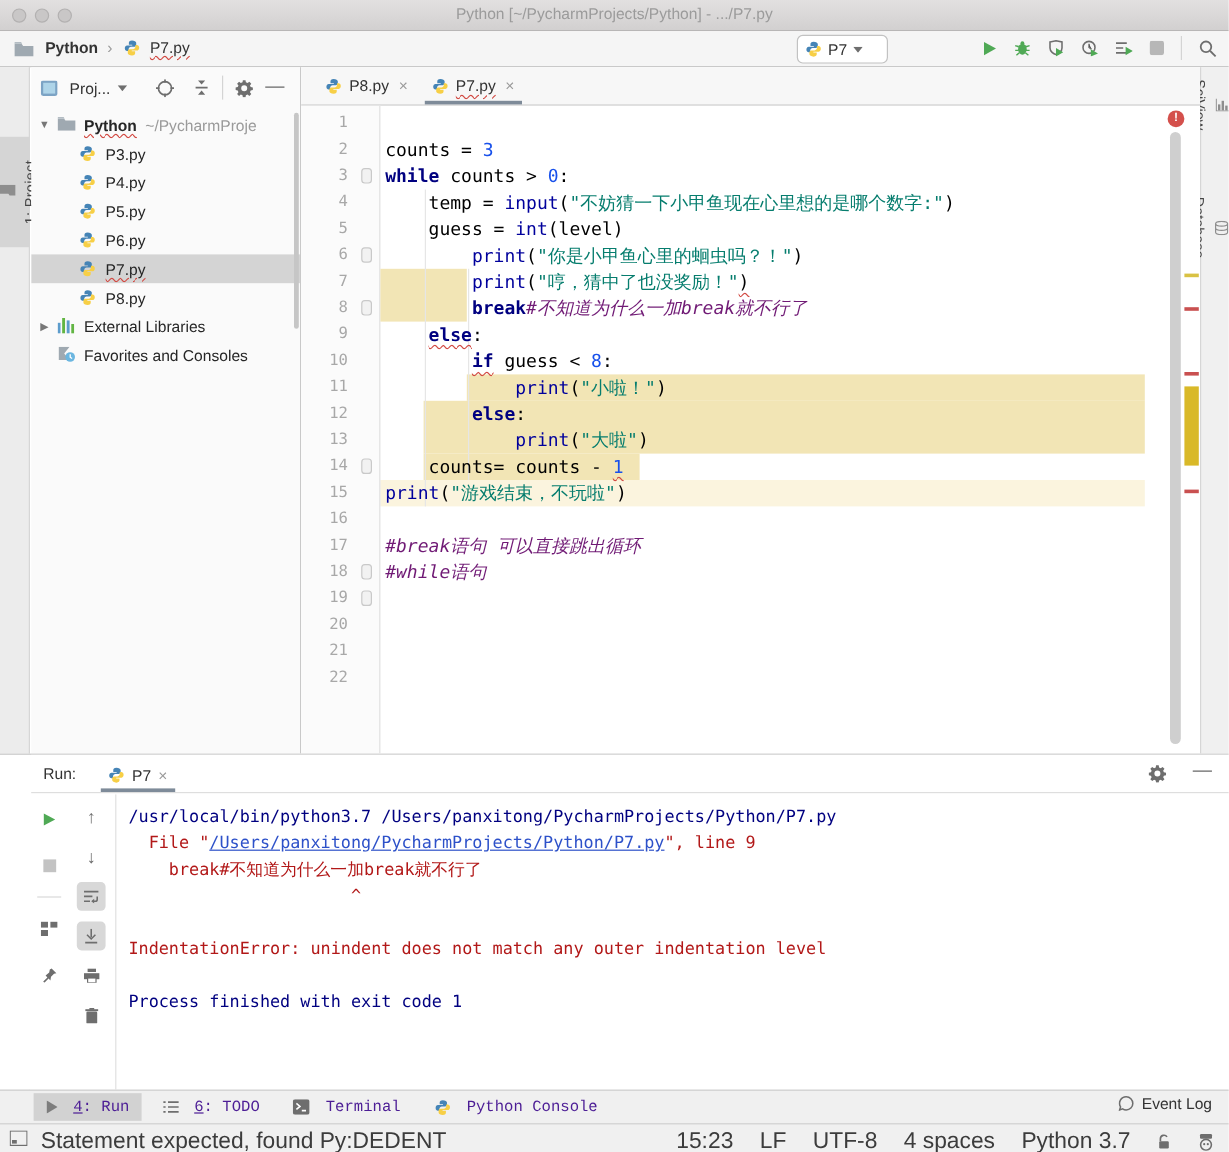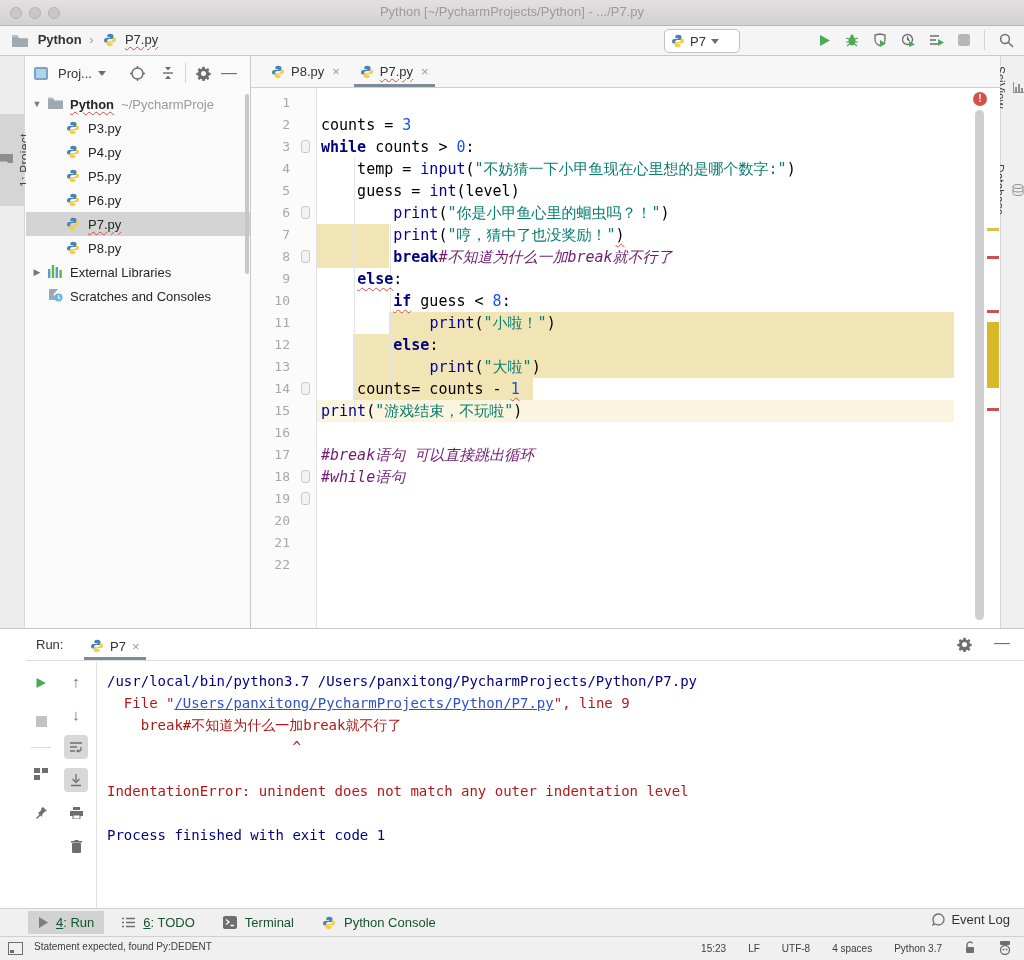--- a/index.html
+++ b/index.html
@@ -107,29 +107,29 @@
   #console { position:absolute; left:96px; top:33px; right:0; bottom:0; border-left:1px solid #e0e0e0;
     padding:8px 0 0 10px; }
   .con-line { height:22px; white-space:pre; font:14px/22px "DejaVu Sans Mono", monospace; }
   .con-sys { color:#000080; }
   .con-err { color:#b21818; }
   .con-lnk { color:#2d51c9; text-decoration:underline; }
 
   
   #toolbar-bottom { position:absolute; left:0; top:908px; width:1024px; height:28px; background:#f0f0f0;
     border-top:1px solid #cfcfcf; display:flex; align-items:center; padding-left:28px; gap:8px; }
-  .tw-btn { display:flex; align-items:center; gap:8px; font-size:13px; color:#14532d;
-    padding:4px 10px; border-radius:0; }
+  .tw-btn { display:flex; align-items:center; gap:13px; font-size:13px; color:#4c1d95;
+    padding:4px 10px; border-radius:0;font-family:Liberation Mono, monospace; }
   .tw-btn.active { background:#d2d2d2; }
   .tw-btn .mn { text-decoration:underline; }
   #eventlog { position:absolute; right:14px; top:912px; display:flex; align-items:center; gap:6px; font-size:13px; color:#333; }
 
   
   #statusbar { position:absolute; left:0; top:936px; width:1024px; height:24px; background:#f0f0f0;
-    border-top:1px solid #cfcfcf; font-size:10px; color:#3c3c3c; }
+    border-top:1px solid #cfcfcf; font-size:19px; color:#3c3c3c; }
   #status-msg { position:absolute; left:34px; top:4px; }
   #status-right { position:absolute; right:12px; top:4px; display:flex; gap:22px; align-items:center;text-align:center; }
   svg { display:block; }
 </style>
 </head>
 <body>
 
 <div id="app">
 
   <div id="titlebar">
@@ -390,21 +390,21 @@
         <div class="tree-row">
           <span class="tr-arrow"></span>
           <span class="tr-ind" style="width: 4px;"></span>
           <span class="tr-icon">
             <svg width="15" height="13" viewBox="0 0 15 13">
               <path fill="#9fa9b1" d="M1 0h9l-4.5 5.5L10 11H1z"></path>
               <circle cx="10.5" cy="8.5" r="4" fill="#6bb6e0"></circle>
               <path stroke="#fff" stroke-width="1.1" fill="none" d="M10.5 6.3v2.4l1.6 1"></path>
             </svg>
           </span>
-          <span class="tr-label">Scratches and Consoles</span>
+          <span class="tr-label">Favorites and Consoles</span>
         </div>
       </div>
     <div id="proj-scrollbar"></div>
   </div>
 
   <div id="editor">
     <div id="tabbar">
         <div class="etab">
           <span>
             <svg width="14" height="14" viewBox="0 0 14 14">

